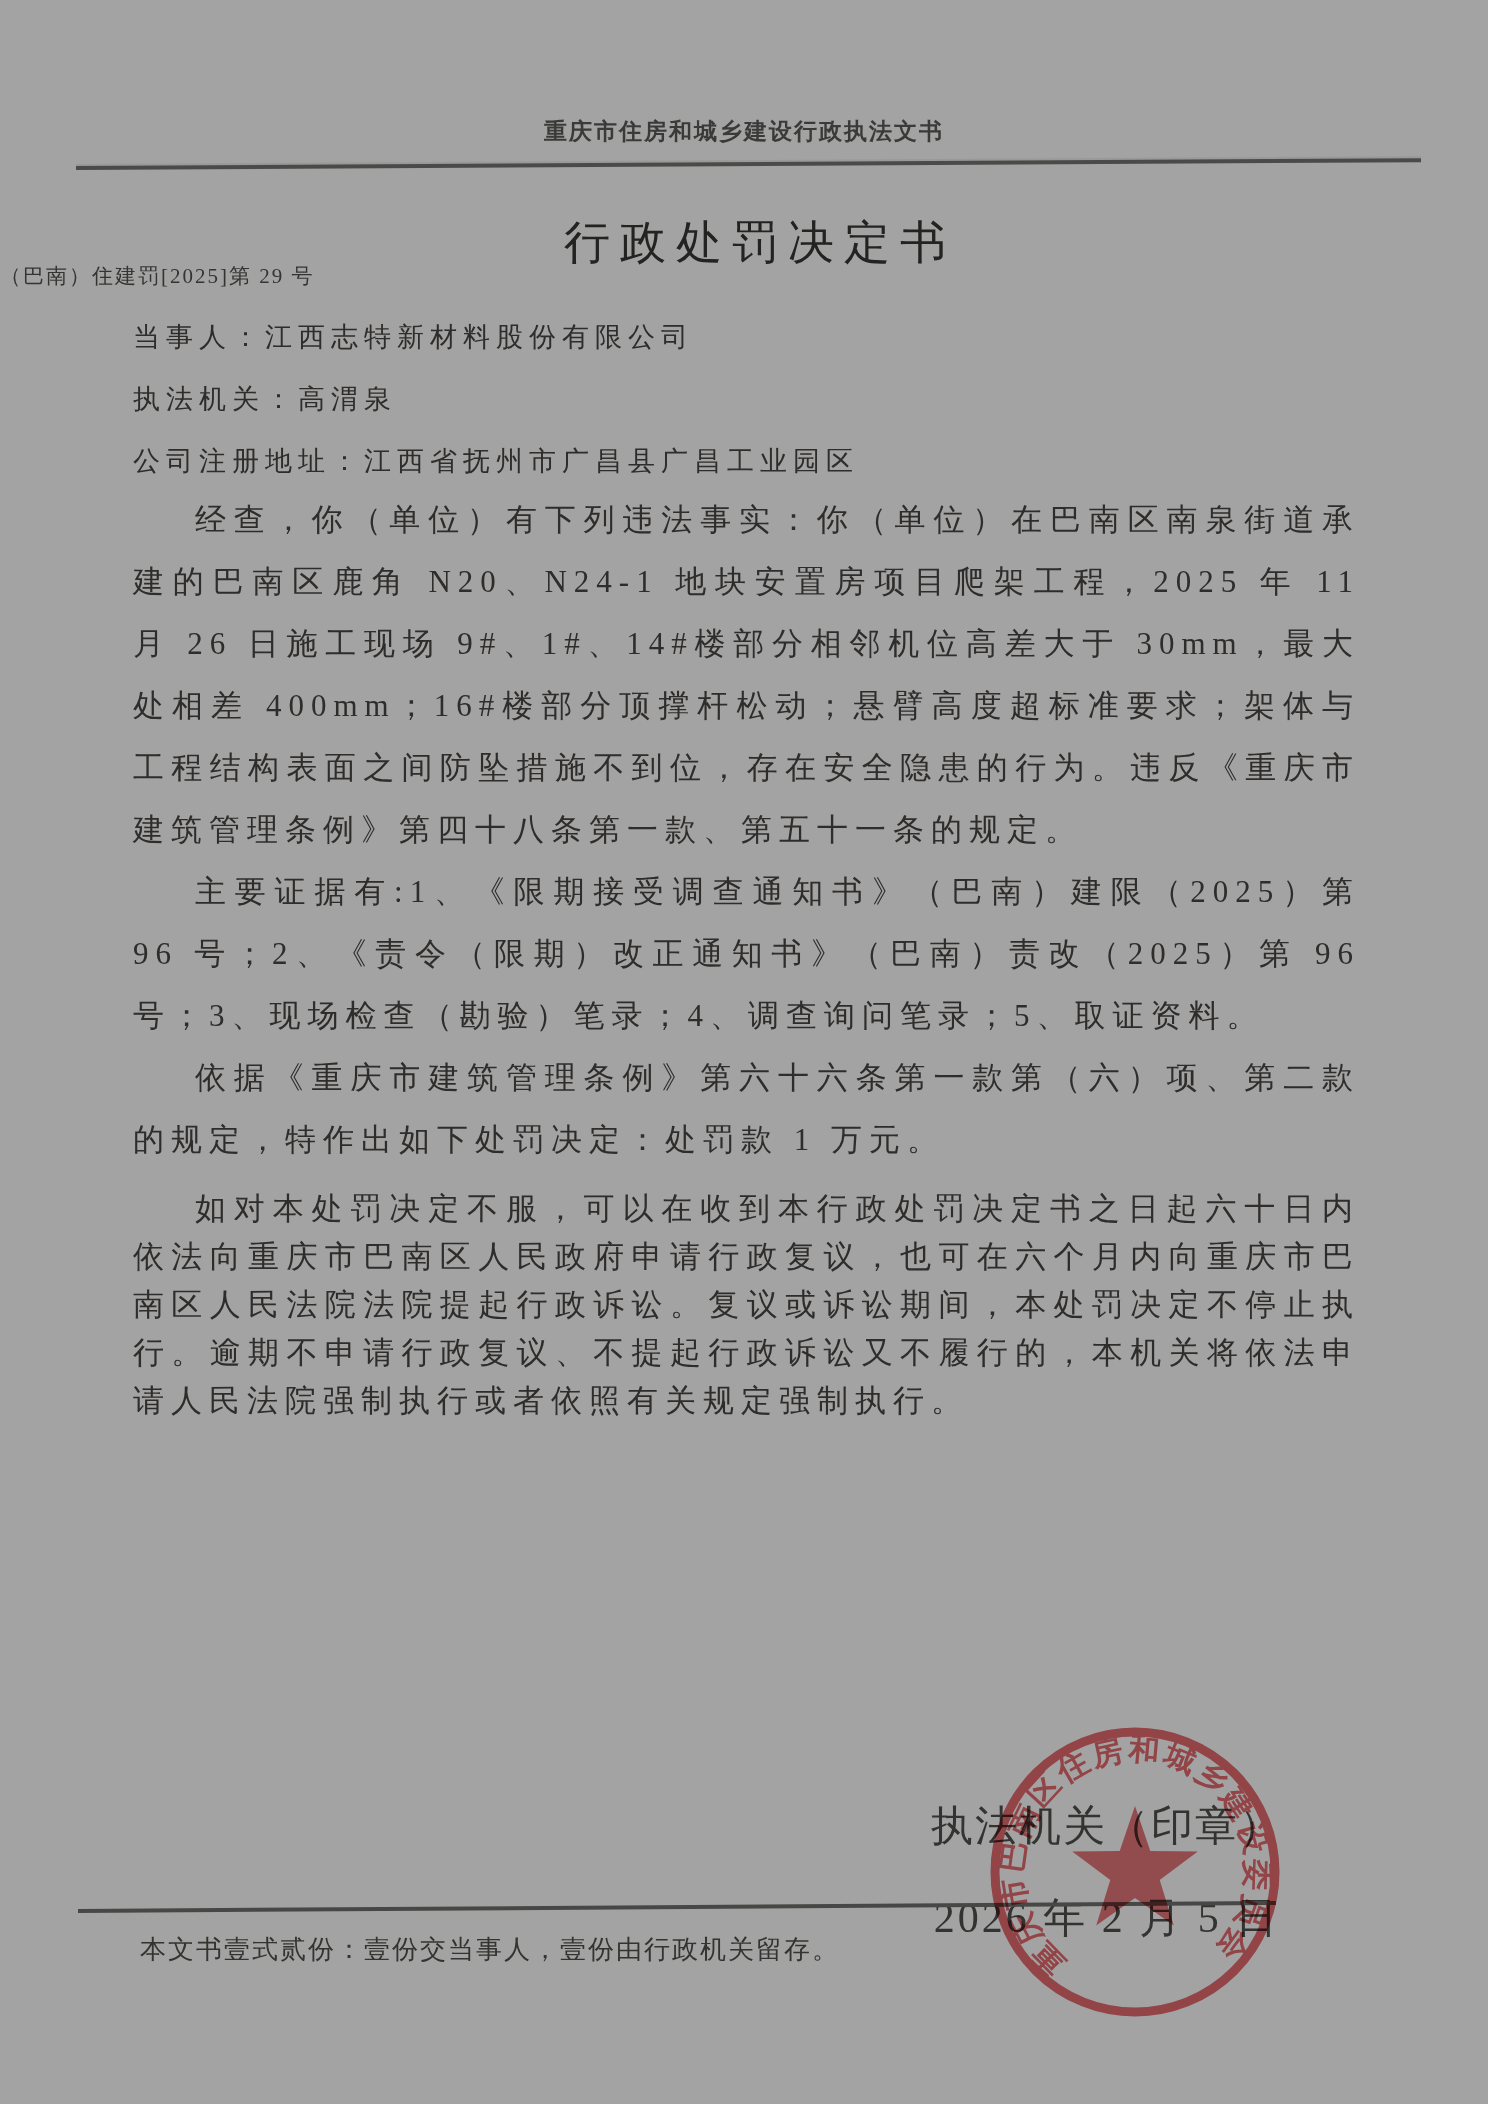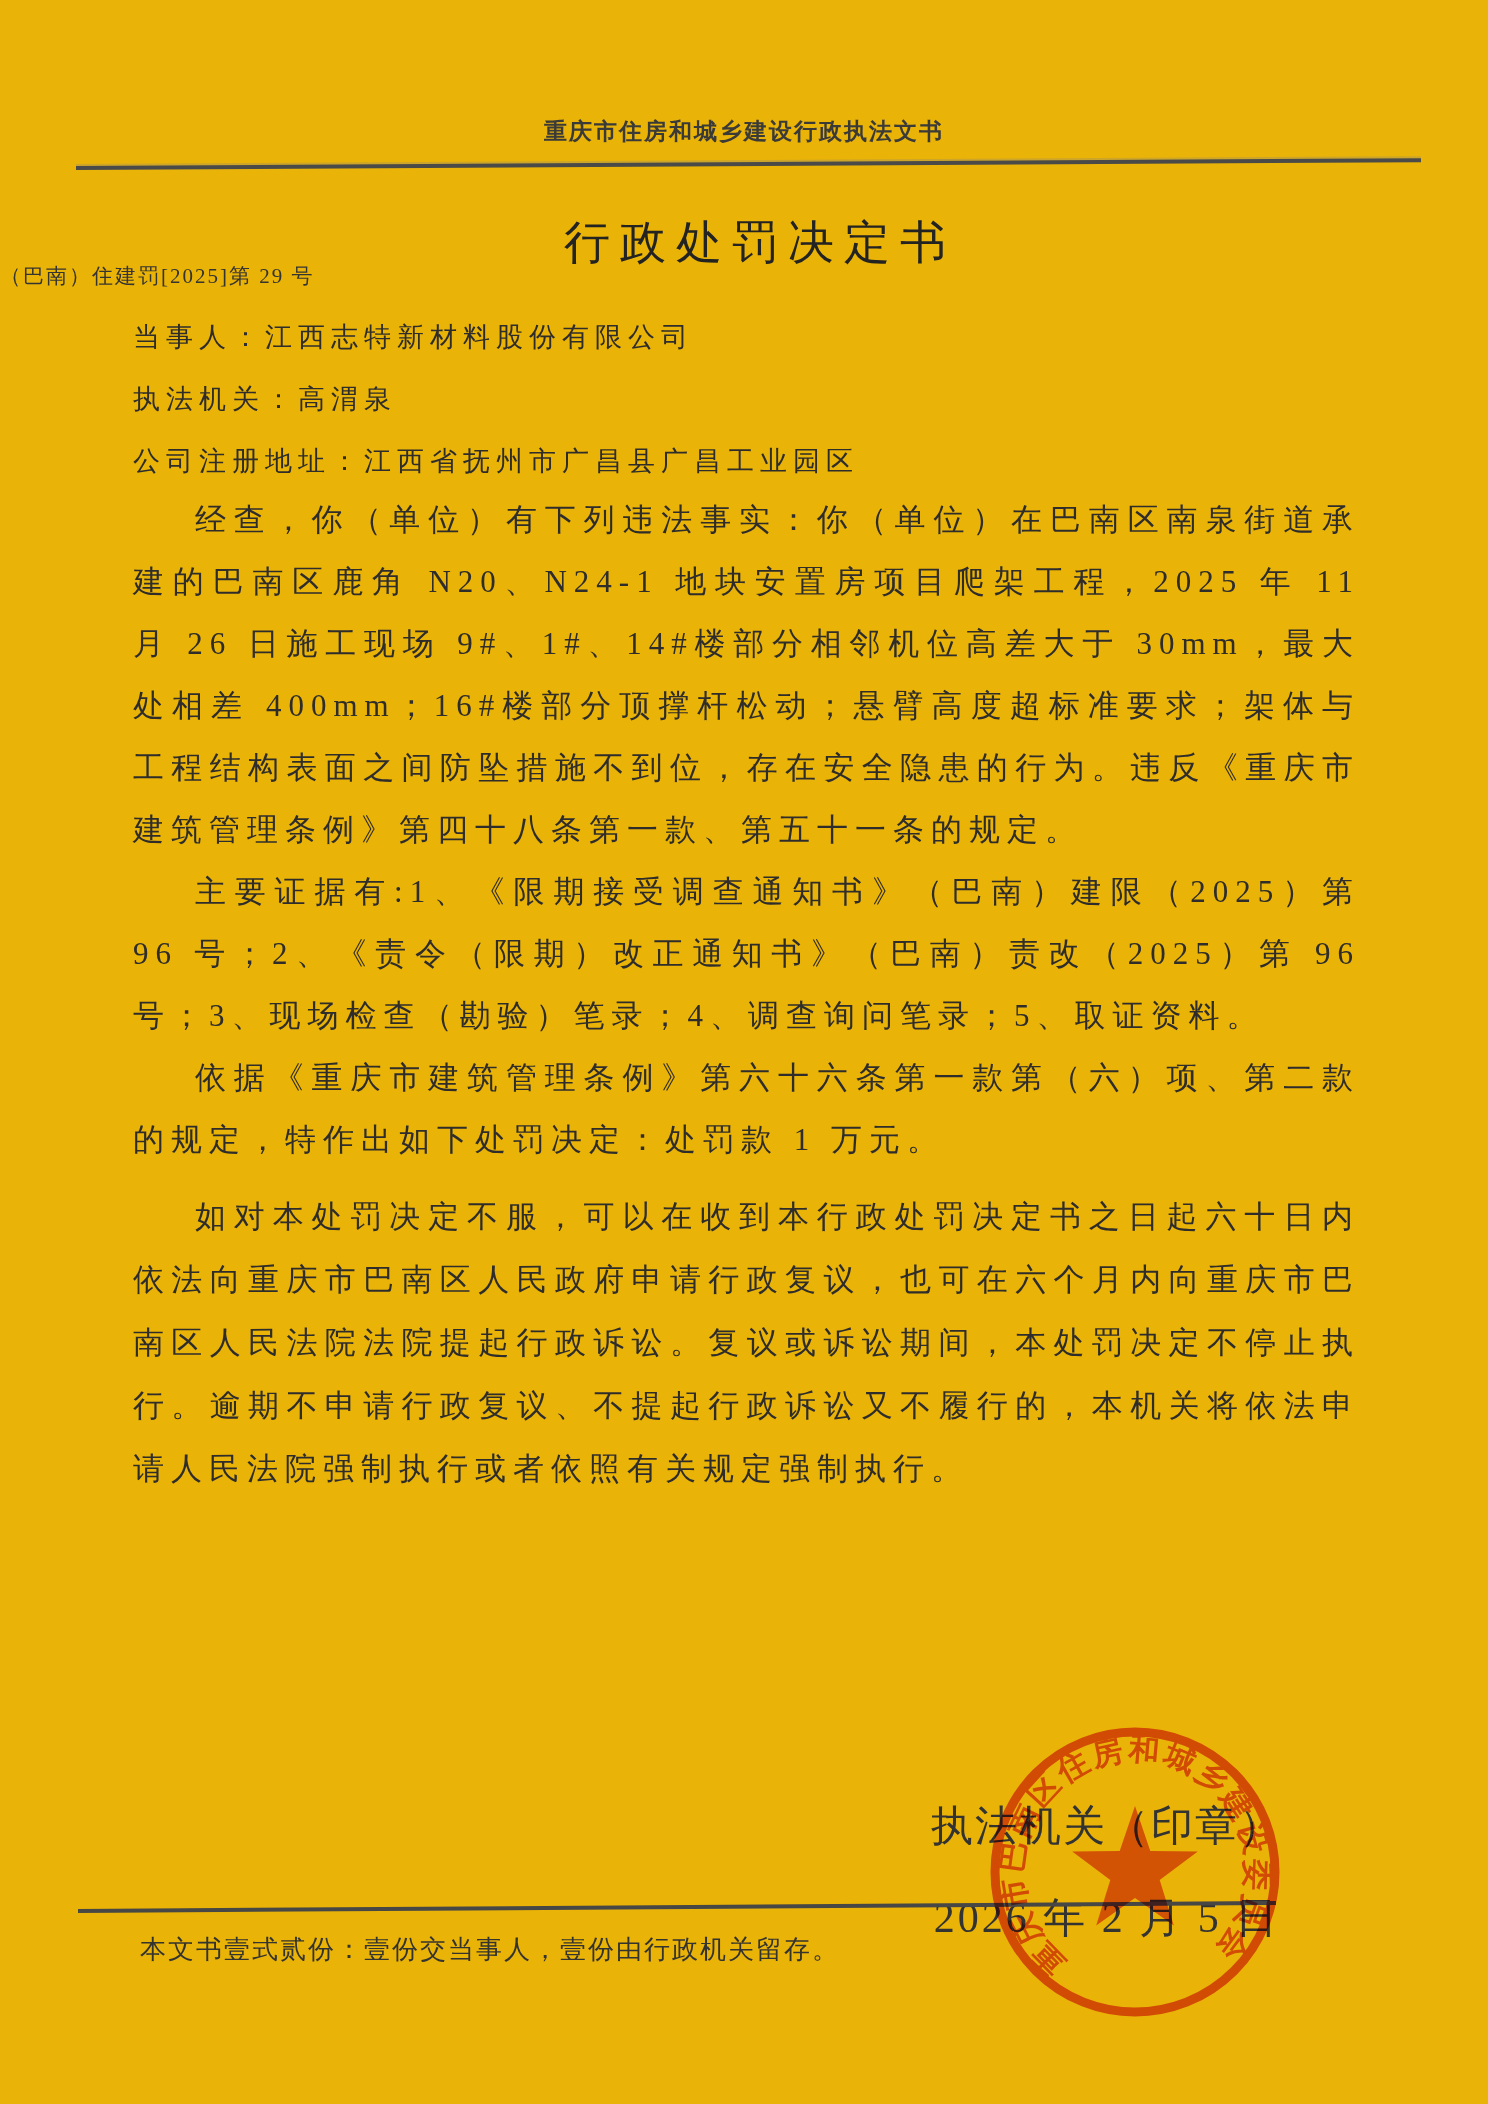--- a/index.html
+++ b/index.html
@@ -1,20 +1,20 @@
 <!DOCTYPE html>
 <html><head>
 <meta charset="utf-8">
 <style>
   html,body{margin:0;padding:0;background:#e8e8e8;}
   .page{
     position:relative;
     width:1488px;height:2104px;
     margin:0 auto;
-    background:#eab308;
+    background:#a3a3a3;
     overflow:hidden;
     font-family:"Liberation Serif","DejaVu Serif",serif;
     color:#2e2d2b;
   }
   .doc-header{
     position:absolute;top:116px;left:0;width:100%;
     text-align:center;
     font-size:23px;font-weight:600;letter-spacing:2px;color:#3a3a38;
   }
   .header-rule{
@@ -36,21 +36,21 @@
   .info-block{
     position:absolute;top:306px;left:133px;width:1227px;
     font-size:27px;line-height:62px;letter-spacing:6px;
   }
   .body-block{
     position:absolute;top:489px;left:133px;width:1227px;
     font-size:31px;line-height:62px;letter-spacing:7px;
     text-align:justify;
   }
   .para{margin:0;text-indent:2em;}
-  .para-last{margin-top:14px;line-height:63px;}
+  .para-last{margin-top:14px;line-height:48px;}
   .signature{
     position:absolute;top:1798px;right:205px;
     text-align:center;font-size:42px;color:#333331;
   }
   .signature .sig-label{letter-spacing:2px;}
   .signature .sig-date{margin-top:36px;letter-spacing:3px;}
   .footer-rule{
     position:absolute;top:1909px;left:78px;width:1198px;height:4px;
     background:#474745;
     transform:rotate(-0.38deg);transform-origin:left center;

